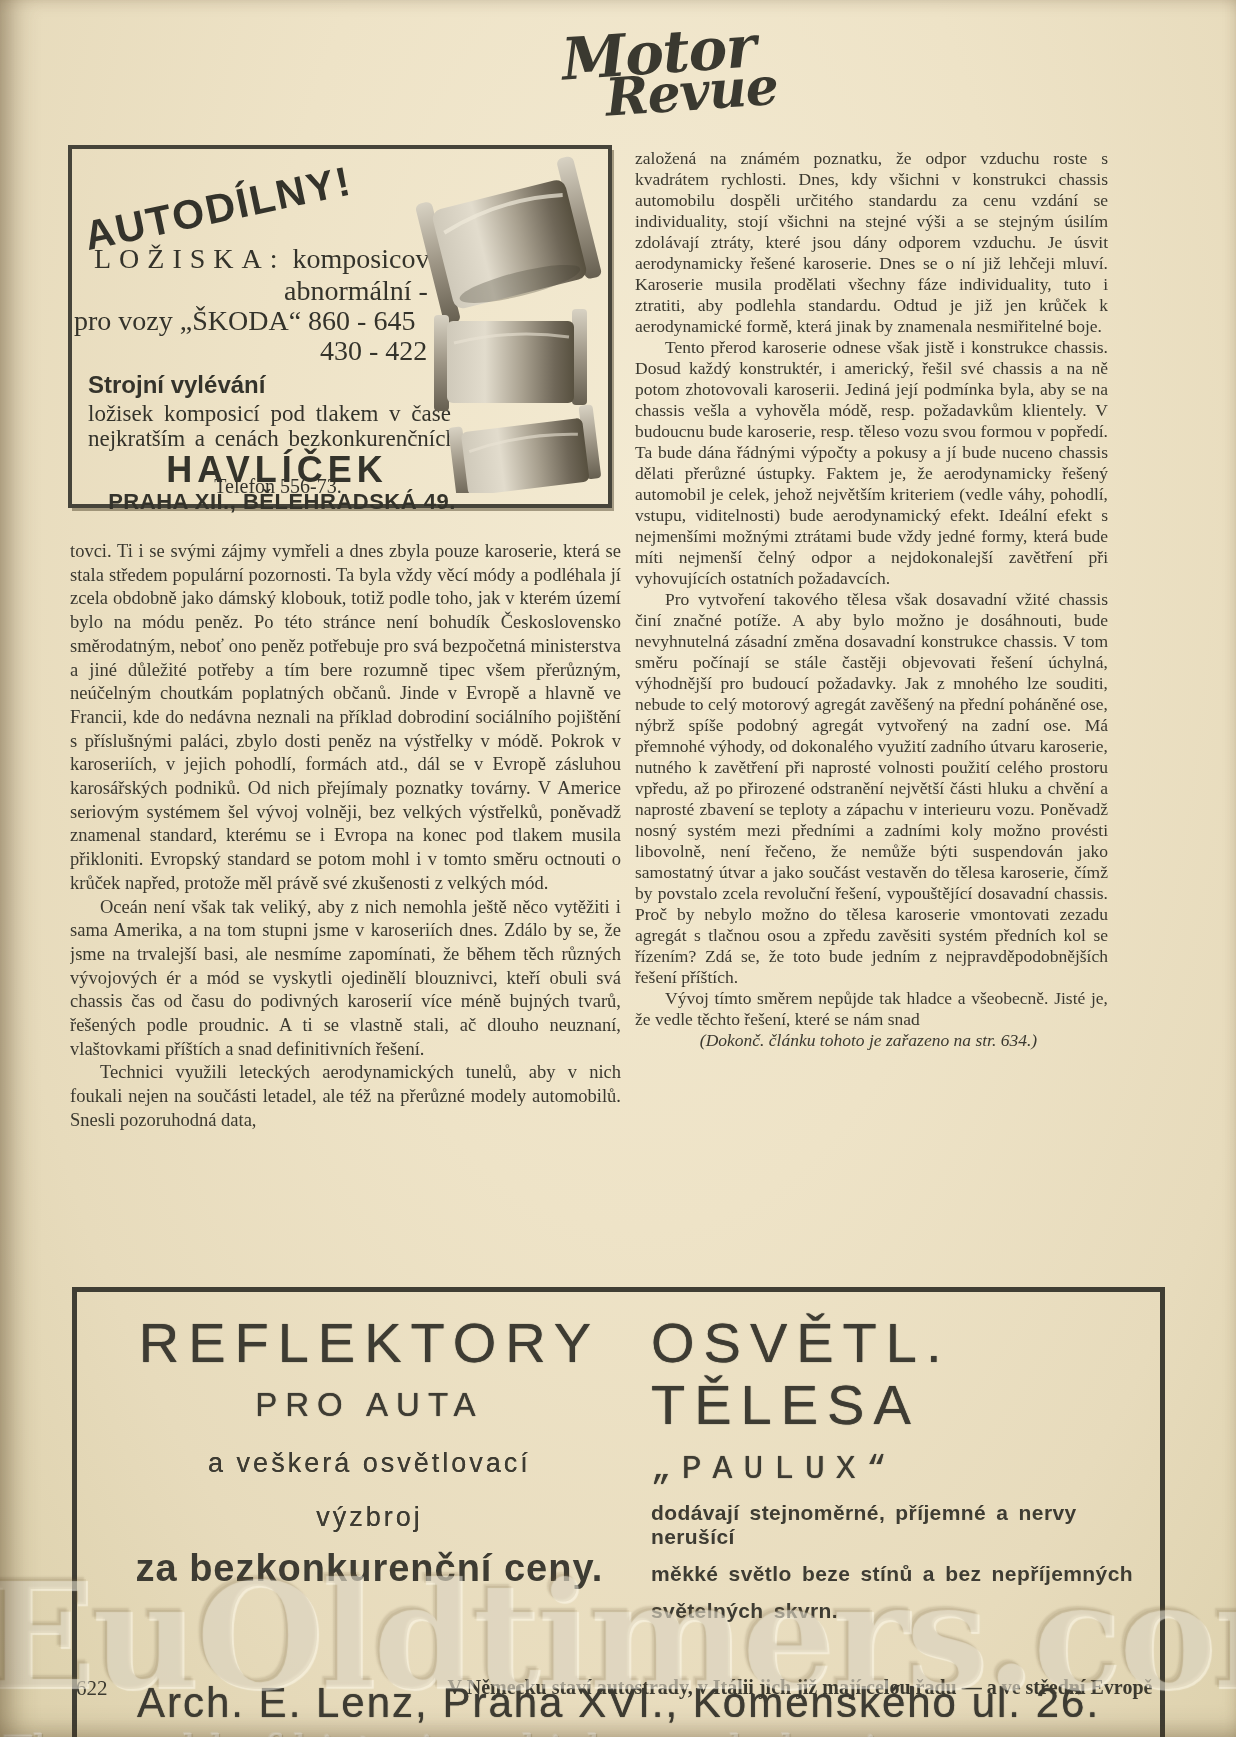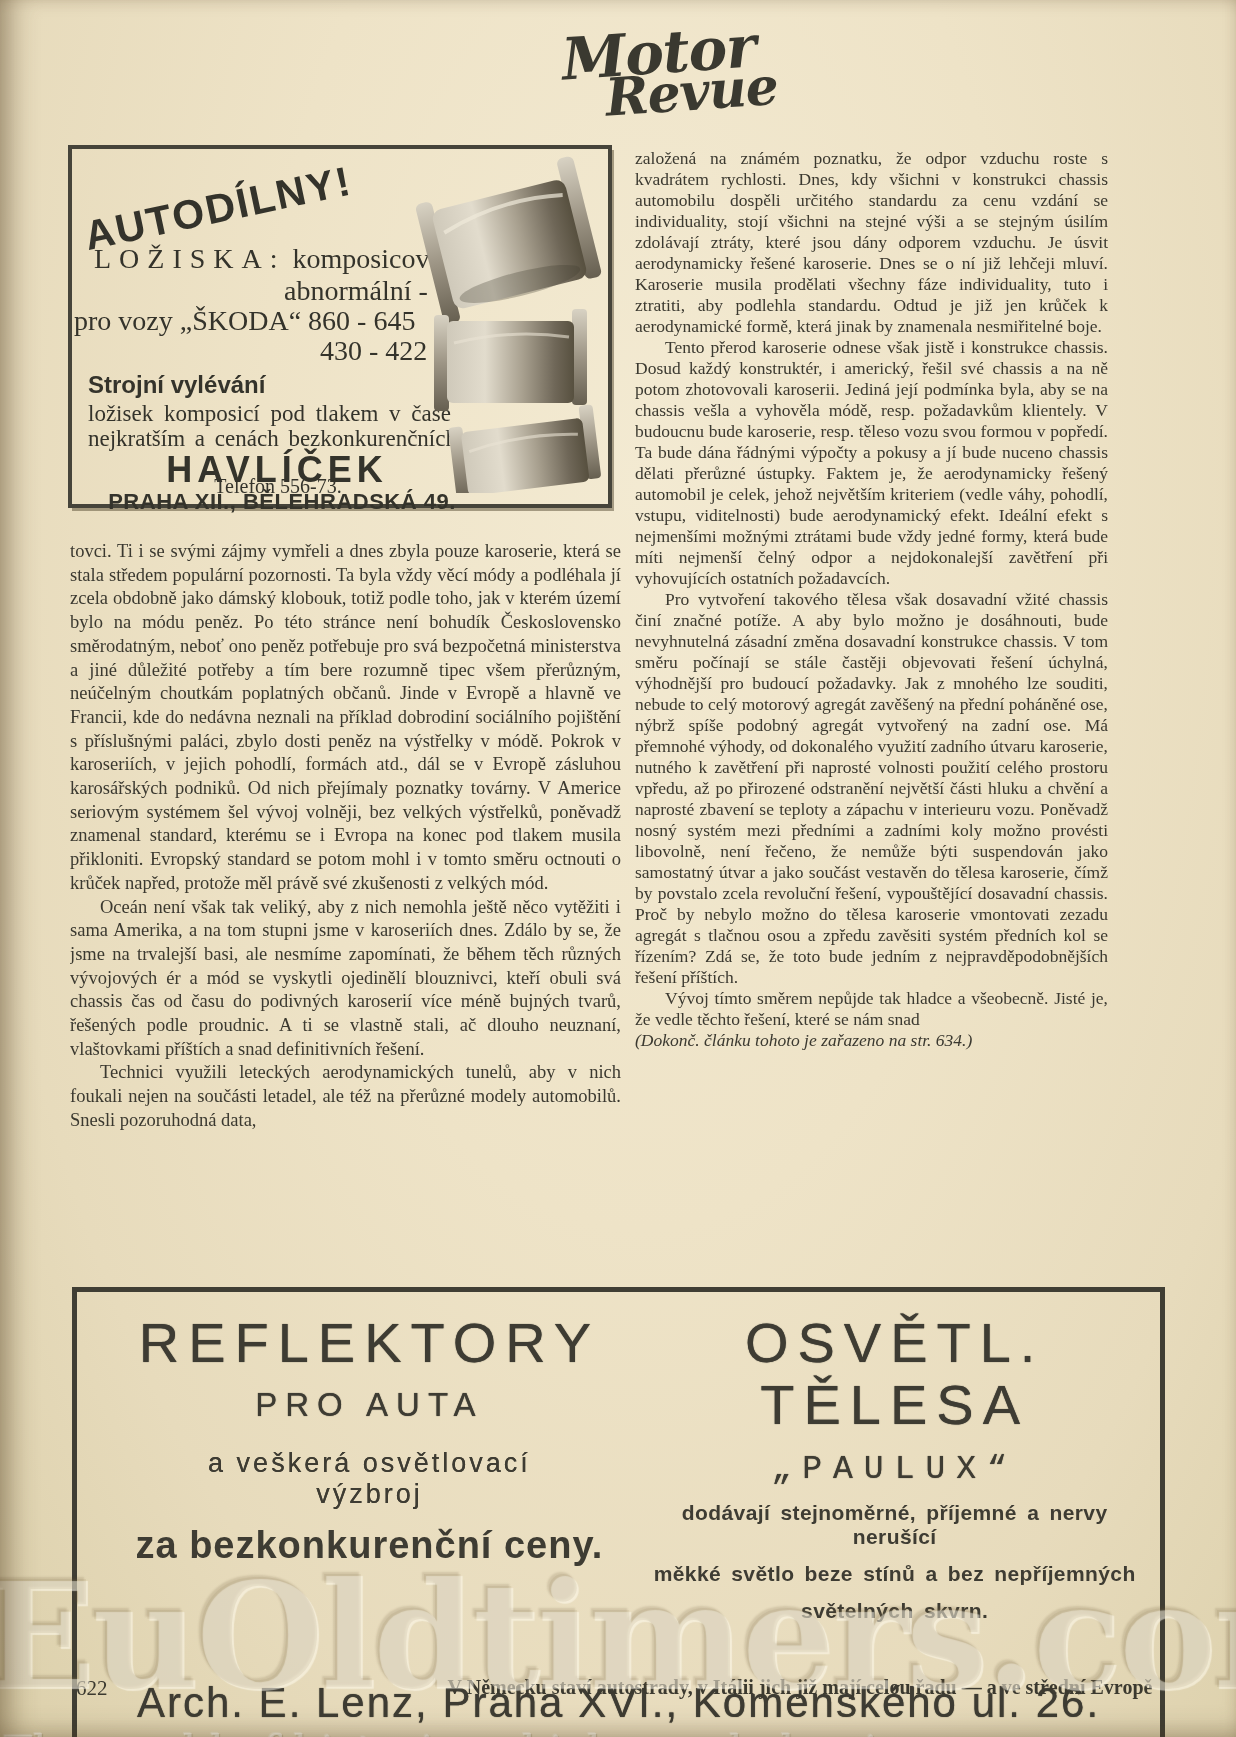--- a/index.html
+++ b/index.html
@@ -51,32 +51,32 @@
 
   
   .colL{position:absolute;left:70px;top:540px;width:551px;height:742px;overflow:hidden;
     font-family:"Liberation Serif","DejaVu Serif",serif;font-size:18.5px;line-height:23.7px;
     text-align:justify;color:#3b3930;}
   .colR{position:absolute;left:635px;top:148px;width:473px;height:1124px;overflow:hidden;
     font-family:"Liberation Serif","DejaVu Serif",serif;font-size:17.5px;line-height:21px;
     text-align:justify;color:#3b3930;}
   .colL p,.colR p{margin:0;}
   .ind{text-indent:30px;}
-  .note{font-style:italic;text-align:left;padding-right:6px;}
+  .note{font-style:italic;text-align:center;padding-right:6px;}
 
   
   .ad2{position:absolute;left:72px;top:1287px;width:1093px;height:457px;box-sizing:border-box;
     border:5px solid #403e34;}
   .ad2 *{color:#3e3c33;}
   .ad2-left{position:absolute;left:2%;top:20px;width:50%;text-align:center;font-family:"Liberation Sans",sans-serif;}
-  .ad2-right{position:absolute;left:53%;top:20px;width:45%;text-align:center;font-family:"Liberation Sans",sans-serif;}
+  .ad2-right{position:absolute;left:53%;top:20px;width:45%;font-family:"Liberation Sans",sans-serif;}
   .t-big{font-size:56px;letter-spacing:9px;font-weight:400;text-shadow:0 0 1px #3e3c33;line-height:1.1;}
   .t-mid{font-size:33px;letter-spacing:8px;margin-top:12px;text-shadow:0 0 1px #3e3c33;}
   .t-sm1{font-size:27px;letter-spacing:3px;margin-top:24px;text-shadow:0 0 .5px #3e3c33;}
-  .t-sm2{font-size:27px;letter-spacing:3px;text-shadow:0 0 .5px #3e3c33;}
+  .t-sm2{font-size:27px;letter-spacing:3px;text-shadow:0 0 .5px #3e3c33;margin-top:23px;}
   .t-price{font-size:38px;font-weight:bold;letter-spacing:1px;margin-top:14px;}
   .t-brand{font-size:33px;letter-spacing:11px;margin-top:16px;text-shadow:0 0 1px #3e3c33;font-family:Liberation Mono, monospace;}
   .t-desc{font-size:21px;font-weight:bold;margin-top:13px;letter-spacing:.4px;word-spacing:4px;}
   .ad2-bottom{position:absolute;left:0;right:0;bottom:12px;text-align:center;
     font-family:"Liberation Sans",sans-serif;font-size:42px;letter-spacing:2px;text-shadow:0 0 1px #3e3c33;}
 
   
   .pagenum{position:absolute;left:76px;top:1676px;font-family:"Liberation Serif",serif;font-size:21px;color:#3b392f;}
   .footnote{position:absolute;left:420px;top:1676px;width:760px;text-align:center;
     font-family:"Liberation Serif",serif;font-weight:bold;font-size:20px;color:#3b392f;}

